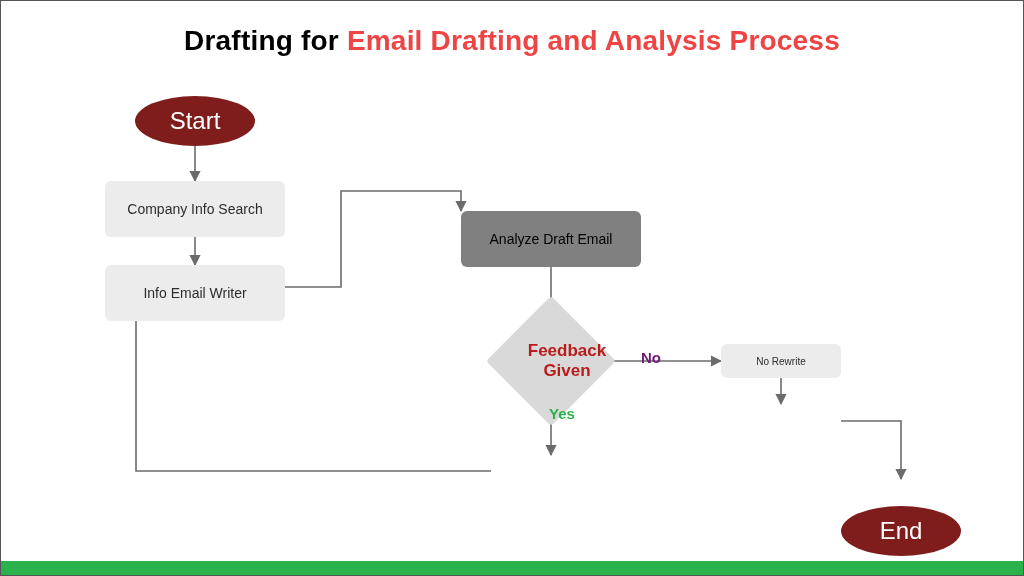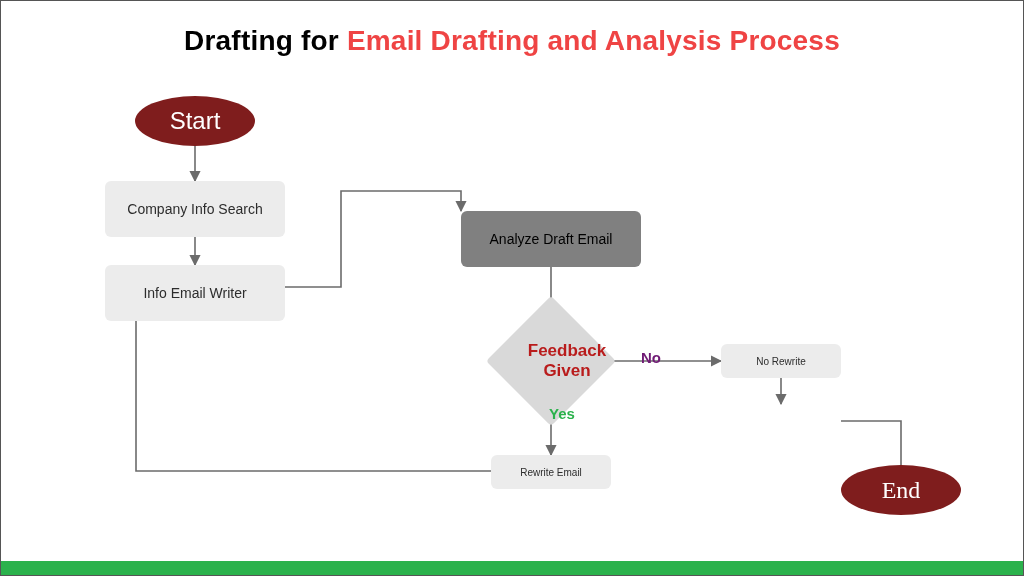--- a/index.html
+++ b/index.html
@@ -162,21 +162,20 @@
   <div class="node rect rect-dark" style="left:460px; top:210px;">Analyze Draft Email</div>
 
   <div class="node diamond-wrap" style="left:504px; top:314px;">
     <div class="diamond"></div>
     <div class="diamond-label">Feedback Given</div>
   </div>
 
   <div class="node rect rect-small" style="left:720px; top:343px;">No Rewrite</div>
 
 
-  <div class="node rect rect-small" style="left:490px; top:454px;">Rewrite Email</div>
 
-  <div class="node ellipse" style="left:840px; top:464px;font-family:Liberation Serif, serif;">End</div>
+  <div class="node ellipse" style="left:840px; top:505px;">End</div>
 
   <div class="edge-label no" style="left:640px; top:348px;">No</div>
   <div class="edge-label yes" style="left:535px; top:404px;margin-left:13px;">Yes</div>
 
   <div class="bottom-bar"></div>
 </div>
 
 </body></html>

